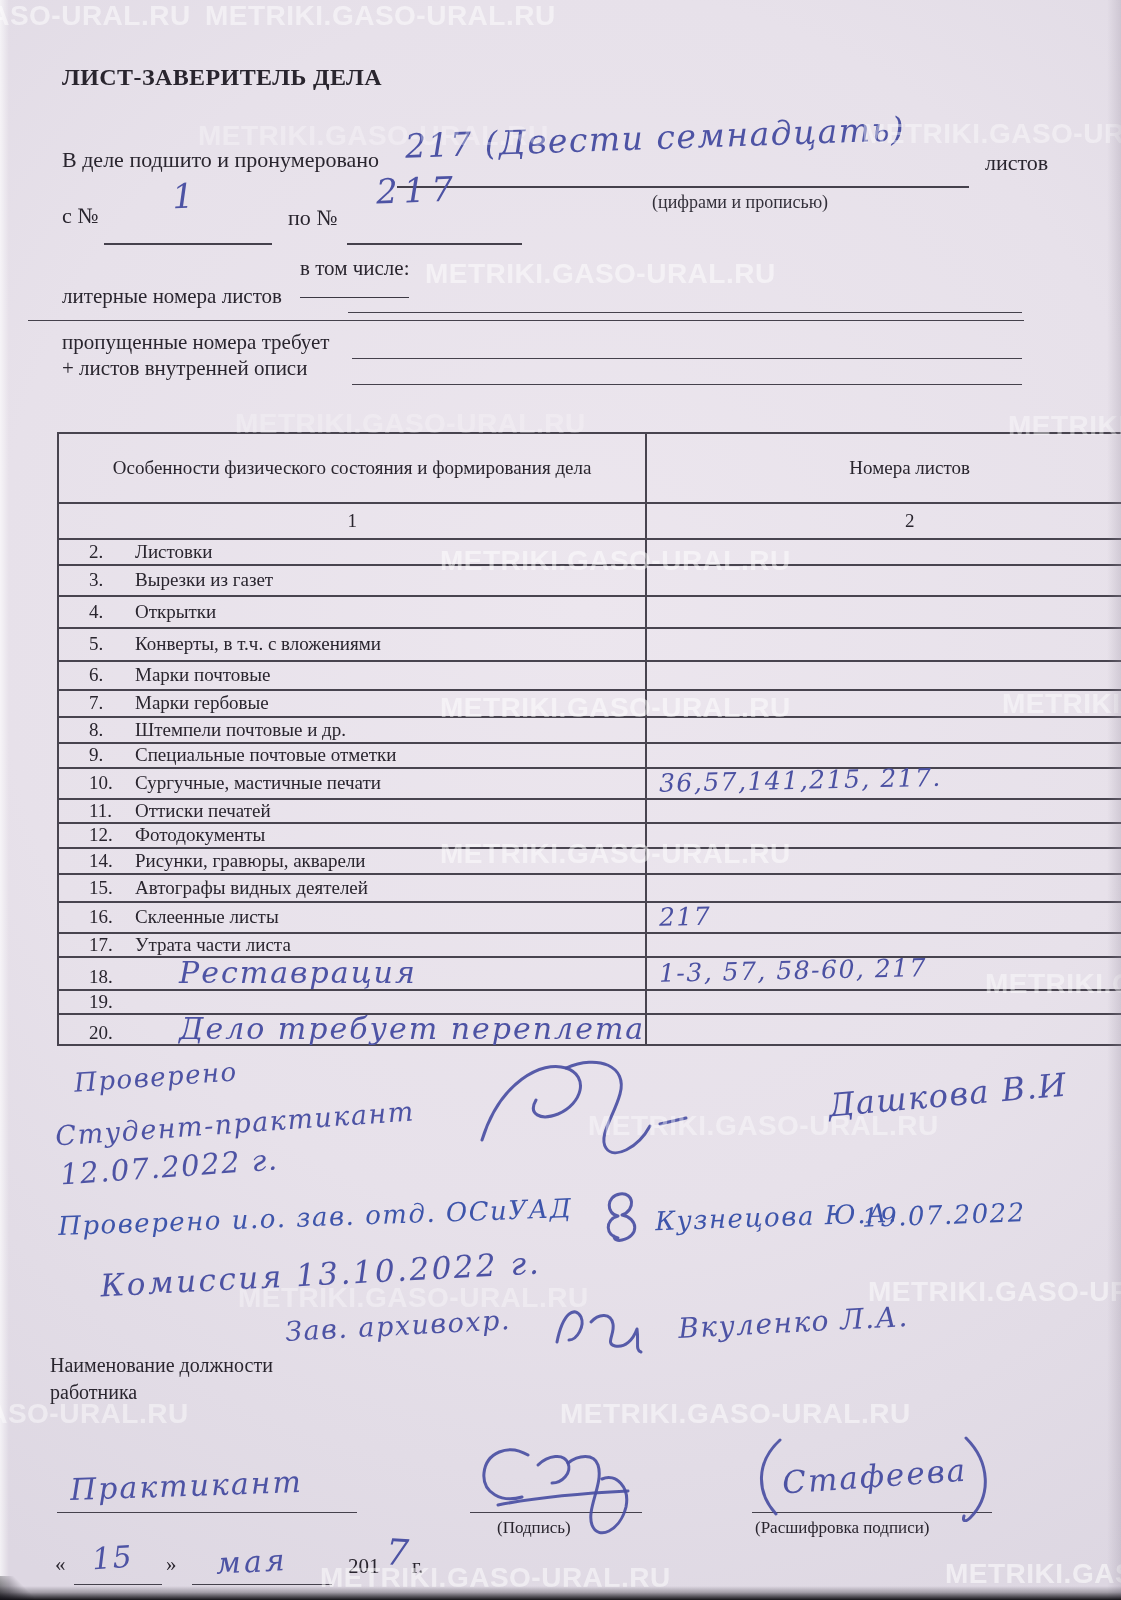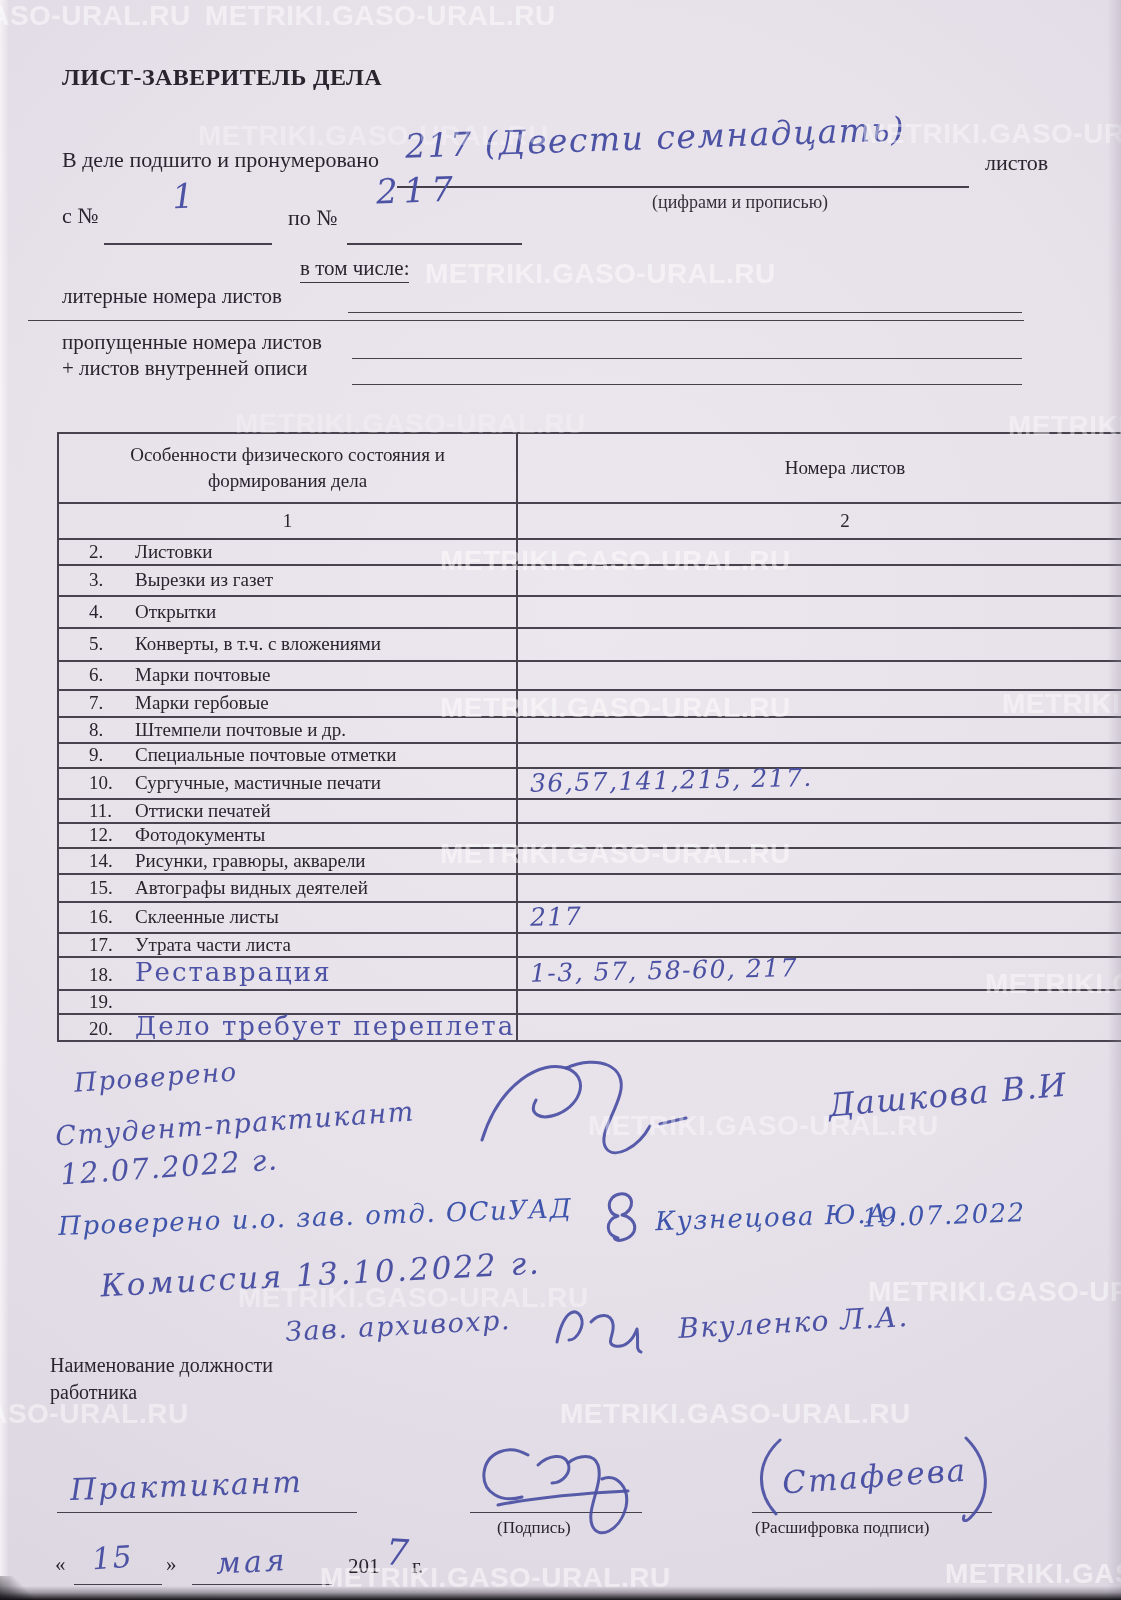--- a/index.html
+++ b/index.html
@@ -16,22 +16,22 @@
   .wm{position:absolute;font-family:"Liberation Sans", sans-serif;font-weight:bold;font-size:28px;
       color:#ffffff;letter-spacing:.5px;white-space:nowrap;z-index:5;pointer-events:none;}
   .doc-table{position:absolute;left:57px;top:432px;width:1117px;border-collapse:collapse;z-index:1;}
   .doc-table th,.doc-table td{border:2px solid #48444f;font-weight:normal;}
   .doc-table thead th{font-size:19px;text-align:center;vertical-align:middle;line-height:1.35;padding:4px 10px;}
   .th-c1{width:437px;}
   .idx-row th{height:22px;font-size:18px;padding:0;}
   .doc-table tbody td{vertical-align:middle;padding:0;overflow:visible;}
   .c1{font-size:19px;white-space:nowrap;padding-left:30px !important;}
   .rnum{display:inline-block;width:46px;}
-  .hw-label{font-family:"DejaVu Serif", serif;color:#4d53a4;font-size:26px;
-      letter-spacing:2px;line-height:.9;}
+  .hw-label{font-family:"DejaVu Serif", serif;font-style:italic;color:#4d53a4;font-size:30px;
+      letter-spacing:2px;line-height:.9;margin-left:44px;}
   .hw-value{display:block;font-family:"DejaVu Serif", serif;font-style:italic;color:#4b51a2;
       font-size:25px;letter-spacing:1.5px;padding-left:12px;transform:rotate(-1.2deg);
       transform-origin:left center;white-space:nowrap;}
   .sig{position:absolute;z-index:3;}
   .sig path{fill:none;stroke:#4a4fa3;stroke-width:3;stroke-linecap:round;stroke-linejoin:round;opacity:.92;}
   .hint{font-size:18px;color:#33303a;}
   .edge-left{position:absolute;left:0;top:0;bottom:0;width:9px;z-index:6;
       background:linear-gradient(90deg, rgba(255,255,255,.65), rgba(255,255,255,0));}
   .edge-right{position:absolute;right:0;top:0;bottom:0;width:14px;z-index:6;
       background:linear-gradient(270deg, rgba(150,140,158,.28), rgba(150,140,158,0));}
@@ -73,25 +73,25 @@
   <div class="abs printed" style="left:985px;top:150px;font-size:22px">листов</div>
   <div class="abs printed hint" style="left:652px;top:192px">(цифрами и прописью)</div>
 
   <div class="abs printed" style="left:62px;top:203px;font-size:22px">с №</div>
   <div class="rule" style="left:104px;top:243px;width:168px"></div>
   <div class="abs hw" style="left:172px;top:176px;font-size:34px;transform:rotate(-3deg)">1</div>
   <div class="abs printed" style="left:288px;top:205px;font-size:22px">по №</div>
   <div class="rule" style="left:347px;top:243px;width:175px"></div>
   <div class="abs hw" style="left:376px;top:170px;font-size:34px;letter-spacing:6px;transform:rotate(-2deg)">217</div>
 
-  <div class="abs printed" style="left:300px;top:256px;font-size:21px;border-bottom:1.5px solid #3c3843;padding-bottom:1px">в том числе:</div>
+  <div class="abs printed" style="left:300px;top:256px;font-size:21px;border-bottom:1.5px solid #3c3843;padding-bottom:16px">в том числе:</div>
   <div class="abs printed" style="left:62px;top:284px;font-size:21px">литерные номера листов</div>
   <div class="rule thin" style="left:348px;top:312px;width:674px"></div>
   <div class="rule thin" style="left:28px;top:320px;width:996px"></div>
-  <div class="abs printed" style="left:62px;top:330px;font-size:21px">пропущенные номера листов</div>
+  <div class="abs printed" style="left:62px;top:330px;font-size:21px">пропущенные номера требует</div>
   <div class="rule thin" style="left:352px;top:358px;width:670px"></div>
   <div class="abs printed" style="left:62px;top:356px;font-size:21px">+ листов внутренней описи</div>
   <div class="rule thin" style="left:352px;top:384px;width:670px"></div>
 
   <table class="doc-table">
     <thead>
       <tr>
         <th class="th-c1" style="height:60px">Особенности физического состояния и формирования дела</th>
         <th>Номера листов</th>
       </tr>

